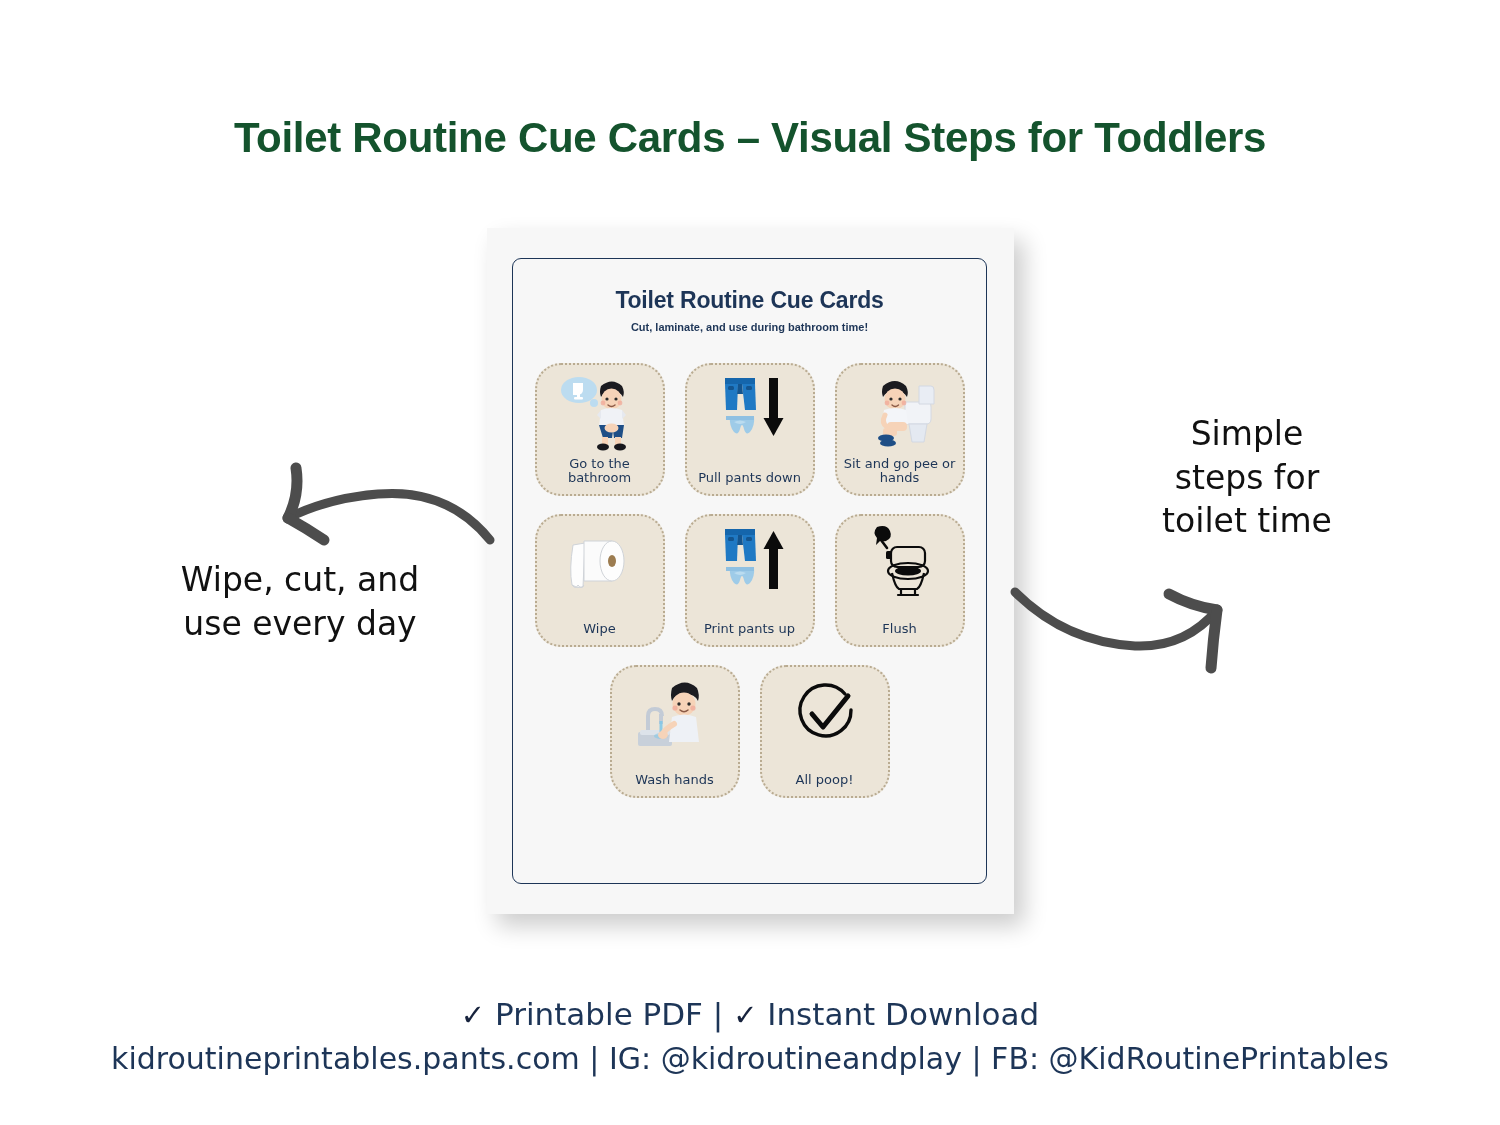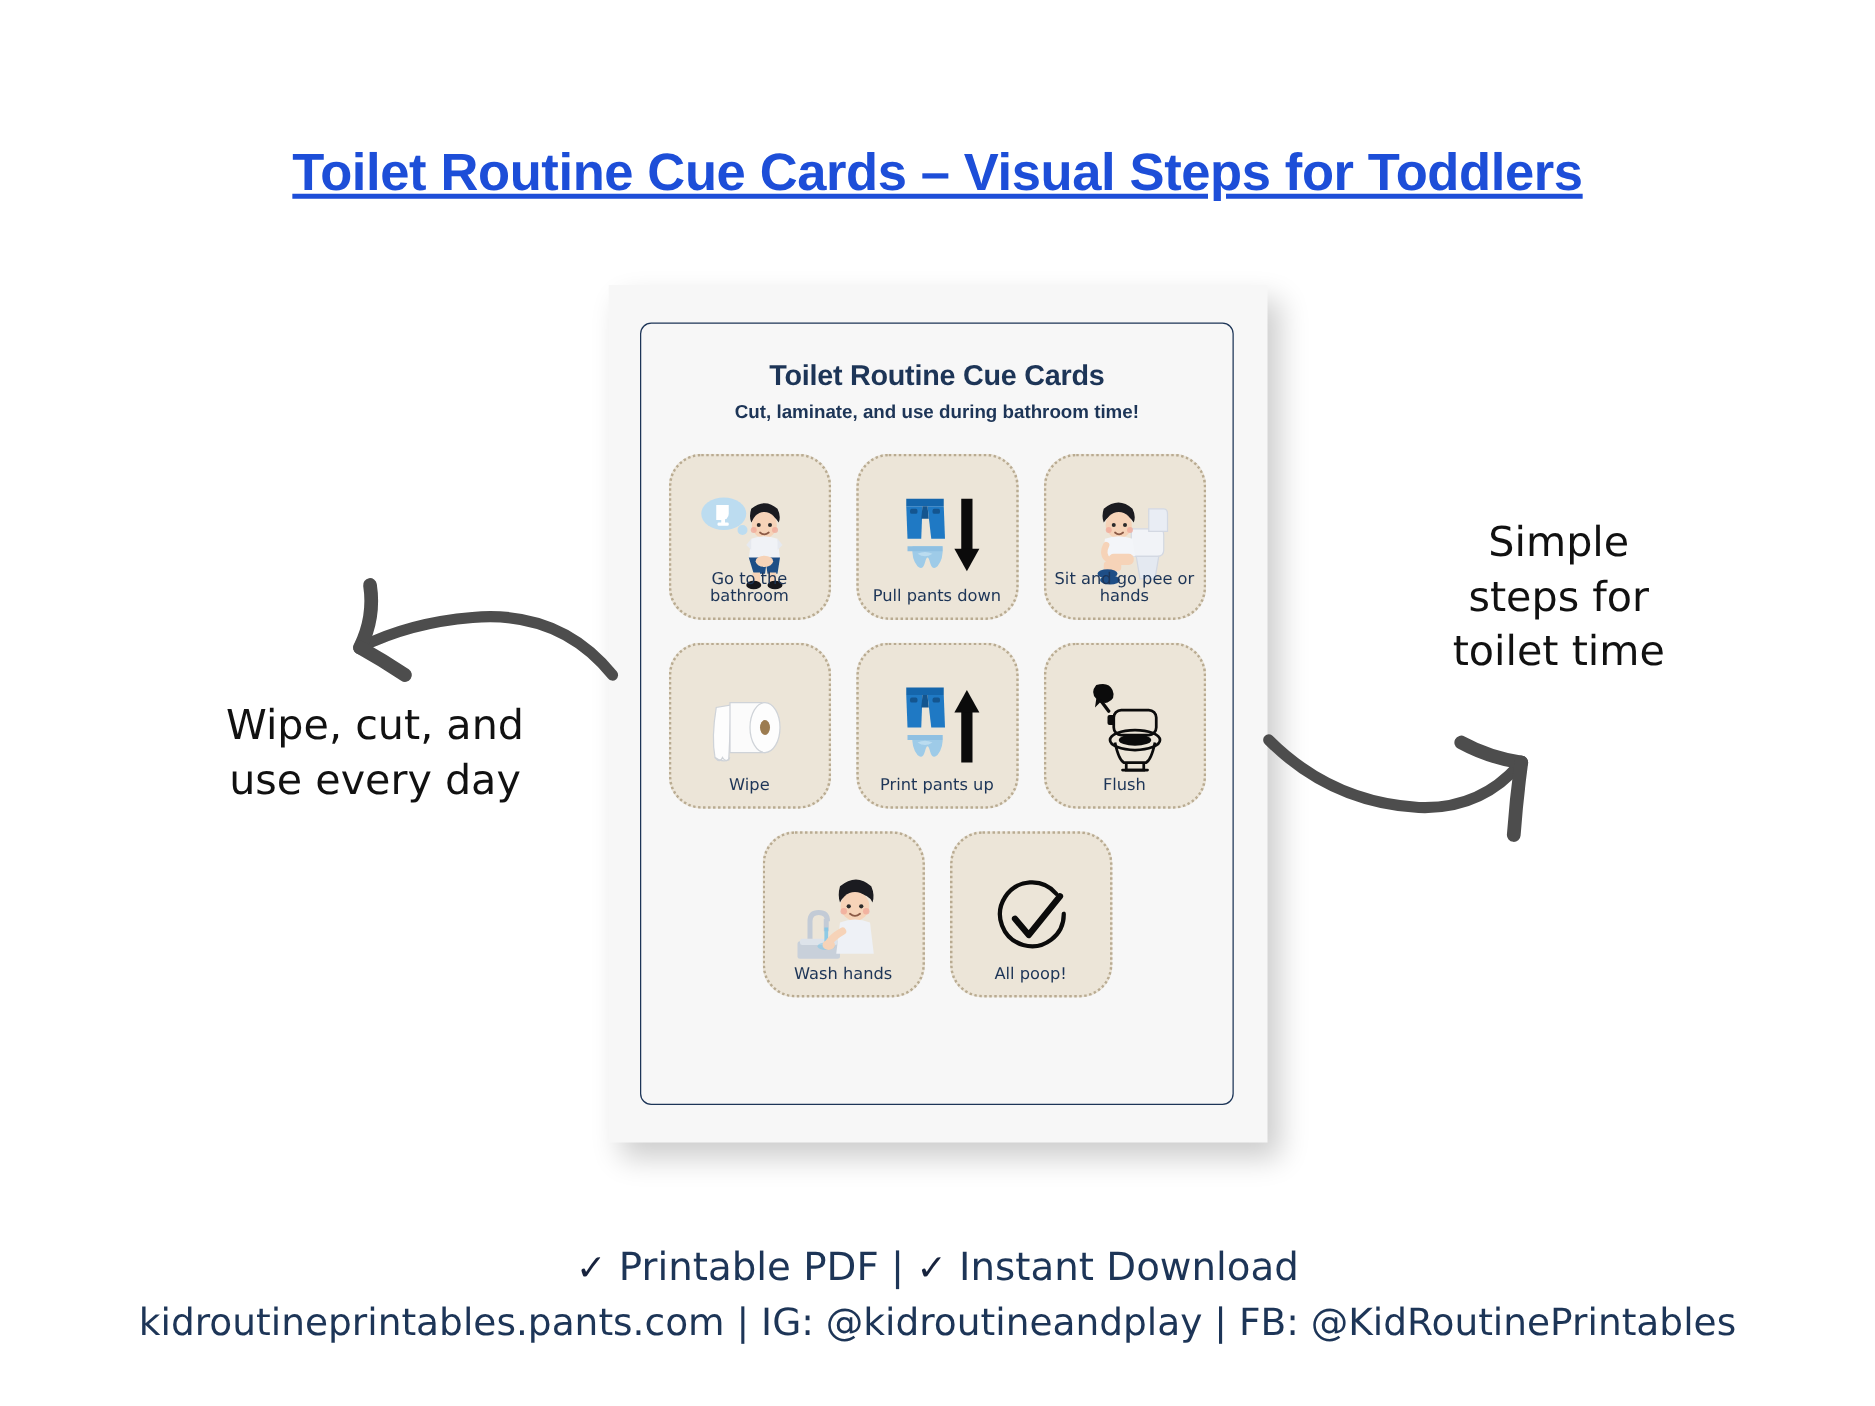--- a/index.html
+++ b/index.html
@@ -11,23 +11,22 @@
     overflow:hidden;
     position:relative;
   }
   .stage{position:relative;width:1500px;height:1125px;}
 
   
   .listing-title{
     position:absolute;left:0;top:114px;width:1500px;
     text-align:center;
     font-size:42px;font-weight:700;letter-spacing:-0.3px;
-    color:#1d4ed8;
+    color:#14532d;
     font-family:"Liberation Sans", sans-serif;
-    text-decoration:underline;
   }
 
   
   .page-mock{
     position:absolute;left:487px;top:228px;width:527px;height:686px;
     background:#f7f7f7;
     box-shadow:10px 12px 22px rgba(0,0,0,0.20);
   }
   .page-inner{
     position:absolute;left:25px;top:30px;right:27px;bottom:30px;
@@ -37,36 +36,36 @@
     box-sizing:border-box;
     padding-left:32px;
   }
   .sheet-title{
     position:absolute;left:0;top:28px;width:100%;
     text-align:center;font-size:23px;font-weight:700;color:#1d3557;
     letter-spacing:-0.2px;
   }
   .sheet-sub{
     position:absolute;left:0;top:62px;width:100%;
-    text-align:center;font-size:15px;font-weight:700;color:#1d3557;
+    text-align:center;font-size:11px;font-weight:700;color:#1d3557;
   }
 
   
   .grid{
     position:absolute;left:18px;top:104px;right:18px;
     display:flex;flex-direction:column;gap:18px;
   }
   .grid-row{display:flex;justify-content:center;gap:20px;}
   .cue-card{
     width:130px;height:133px;
     background:#ece5d8;
     border:2.5px dotted #b9ab91;
     border-radius:26px;
     box-sizing:border-box;
-    display:flex;flex-direction:column;align-items:center;justify-content:center;
+    display:flex;flex-direction:column;align-items:center;justify-content:flex-start;
     padding-top:6px;
     position:relative;
   }
   .cue-art{
     height:82px;width:100%;
     display:flex;align-items:center;justify-content:center;
   }
   .cue-art svg{display:block;}
   .cue-label{
     position:absolute;left:4px;right:4px;bottom:8px;

